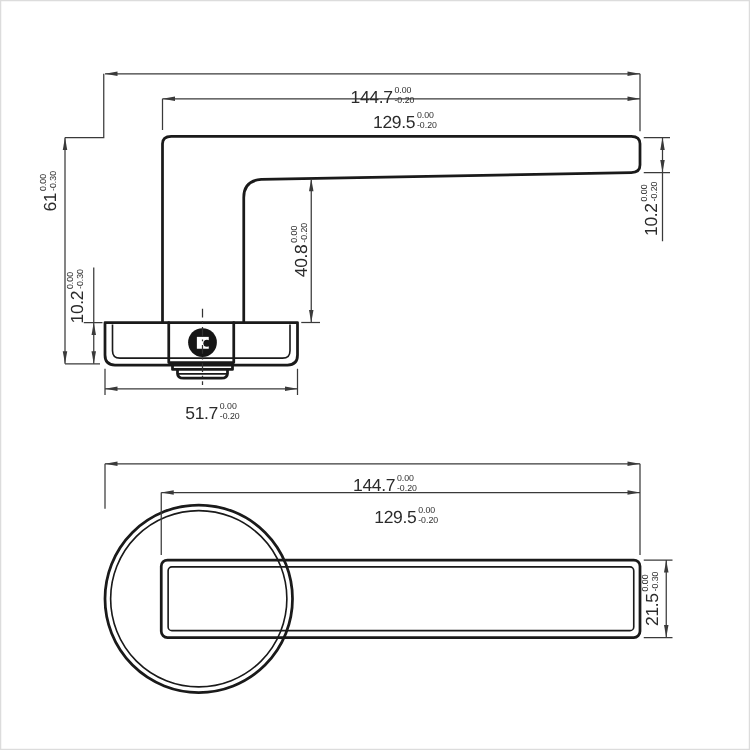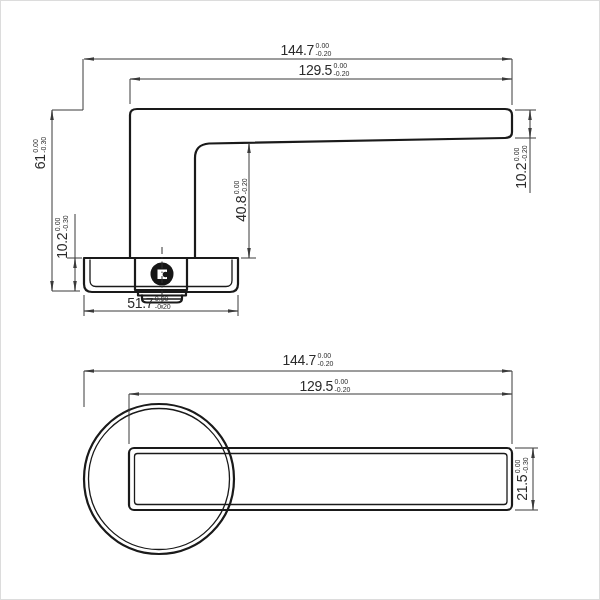--- a/index.html
+++ b/index.html
@@ -11,21 +11,21 @@
   #linework{position:absolute;left:0;top:0;}
   .dim{
     position:absolute;display:flex;align-items:center;gap:1.5px;
     color:#2b2b2b;font-size:14px;line-height:14px;letter-spacing:-0.3px;
     white-space:nowrap;
   }
   .dim .tol{
     display:flex;flex-direction:column;justify-content:center;
     font-size:7px;line-height:7.5px;letter-spacing:0;
   }
-  .hor{transform:translate(-50%,-50%);}
+  .hor{transform:translate(-50%,-50%);margin-top:28px;}
   .rot{transform:translate(-50%,-50%) rotate(-90deg);}
 </style>
 </head>
 <body>
 
 <div id="stage">
 
   <svg id="linework" width="600" height="600" viewBox="0 0 600 600">
 
     <g stroke="#1a1a1a" stroke-width="2.2" fill="none" stroke-linejoin="round" stroke-linecap="round">
@@ -148,21 +148,21 @@
       <span>-0.20</span>
     </span>
   </div>
   <div class="dim rot" style="left:519px;top:166px">
     <span>10.2</span>
     <span class="tol">
       <span>0.00</span>
       <span>-0.20</span>
     </span>
   </div>
-  <div class="dim hor" style="left:148px;top:301px">
+  <div class="dim hor" style="left:169px;top:301px">
     <span>51.7</span>
     <span class="tol">
       <span>0.00</span>
       <span>-0.20</span>
     </span>
   </div>
 
   <div class="dim hor" style="left:307px;top:358px">
     <span>144.7</span>
     <span class="tol">

